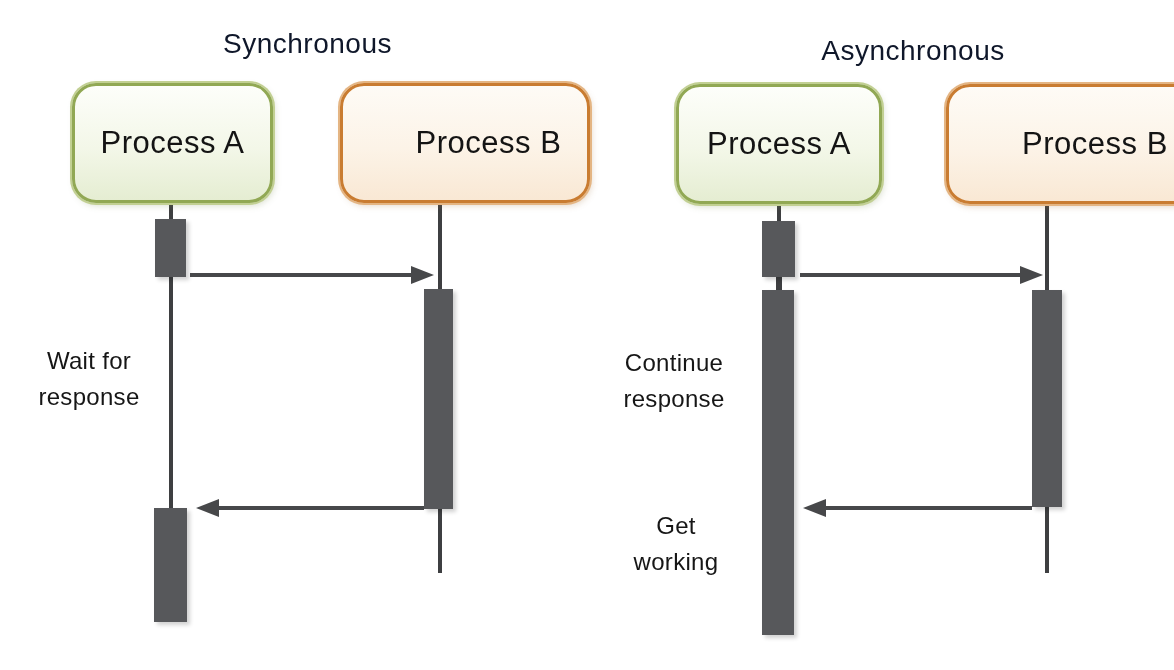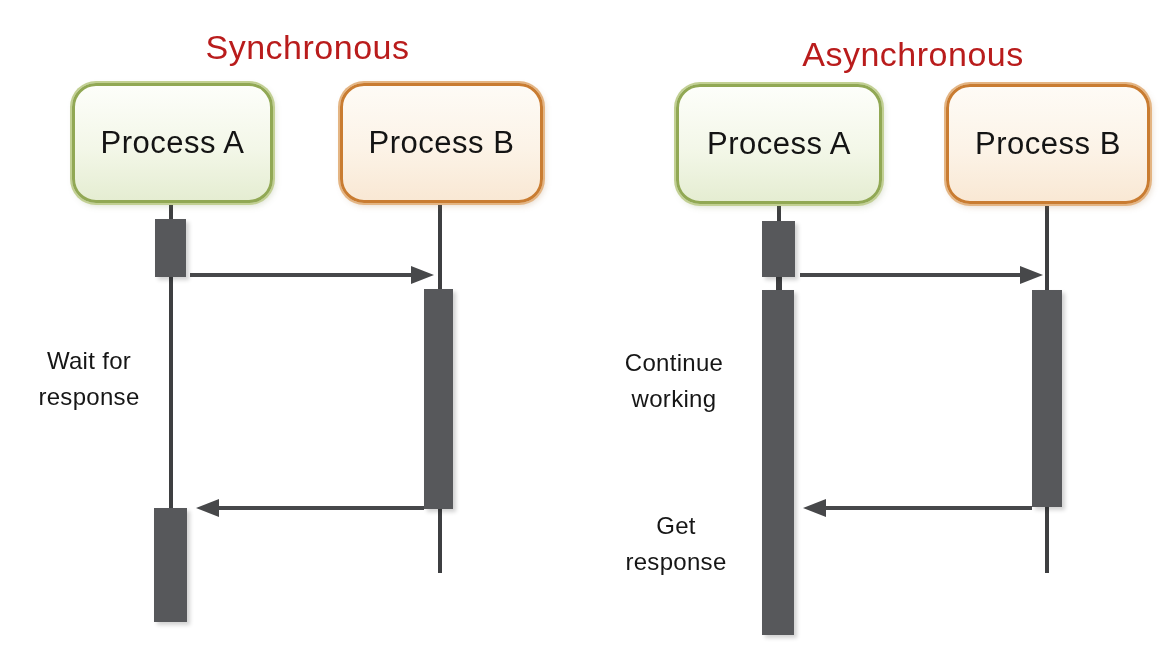--- a/index.html
+++ b/index.html
@@ -13,43 +13,44 @@
   }
   .canvas {
     position: relative;
     width: 1174px;
     height: 670px;
     background: #ffffff;
   }
   .diagram-title {
     position: absolute;
     text-align: center;
-    font-size: 34px;
+    font-size: 28px;
     font-weight: 400;
-    color: #b91c1c;
+    color: #0f172a;
     letter-spacing: 0.5px;
   }
   .actor-box {
     position: absolute;
     height: 114px;
     border-radius: 24px;
     display: flex;
     align-items: center;
     justify-content: center;
     text-align: center;
   }
   .actor-box.green {
     border: 3px solid #91a854;
     background: linear-gradient(180deg, #fdfefa 0%, #f3f7e8 55%, #e5edd2 100%);
     box-shadow: 0 0 0 2px #c2d093, 2px 3px 6px rgba(120,140,80,0.25);
   }
   .actor-box.orange {
     border: 3px solid #c97c31;
     background: linear-gradient(180deg, #fefbf6 0%, #fcf3e7 55%, #f9e8d4 100%);
     box-shadow: 0 0 0 2px #e4b583, 2px 3px 6px rgba(160,110,60,0.25);
+    padding-left: 47px;
   }
   .actor-label {
     font-size: 31px;
     color: #141414;
     letter-spacing: 0.5px;
   }
   .lifeline {
     position: absolute;
     width: 4px;
     background: #3e3f41;
@@ -151,18 +152,18 @@
       <div class="arrow-line" style="left:800px; top:273px; width:221px;"></div>
       <div class="arrowhead-right" style="left:1020px; top:266px;"></div>
     </div>
 
     <div>
       <div class="arrow-line" style="left:821px; top:506px; width:211px;"></div>
       <div class="arrowhead-left" style="left:803px; top:499px;"></div>
     </div>
 
     <div class="annotation" style="left:595px; top:345px; width:158px;">Continue
+response</div>
+    <div class="annotation" style="left:595px; top:508px; width:162px;">Get
 working</div>
-    <div class="annotation" style="left:595px; top:508px; width:162px;">Get
-response</div>
   </div>
 
 </div>
 
 </body></html>

